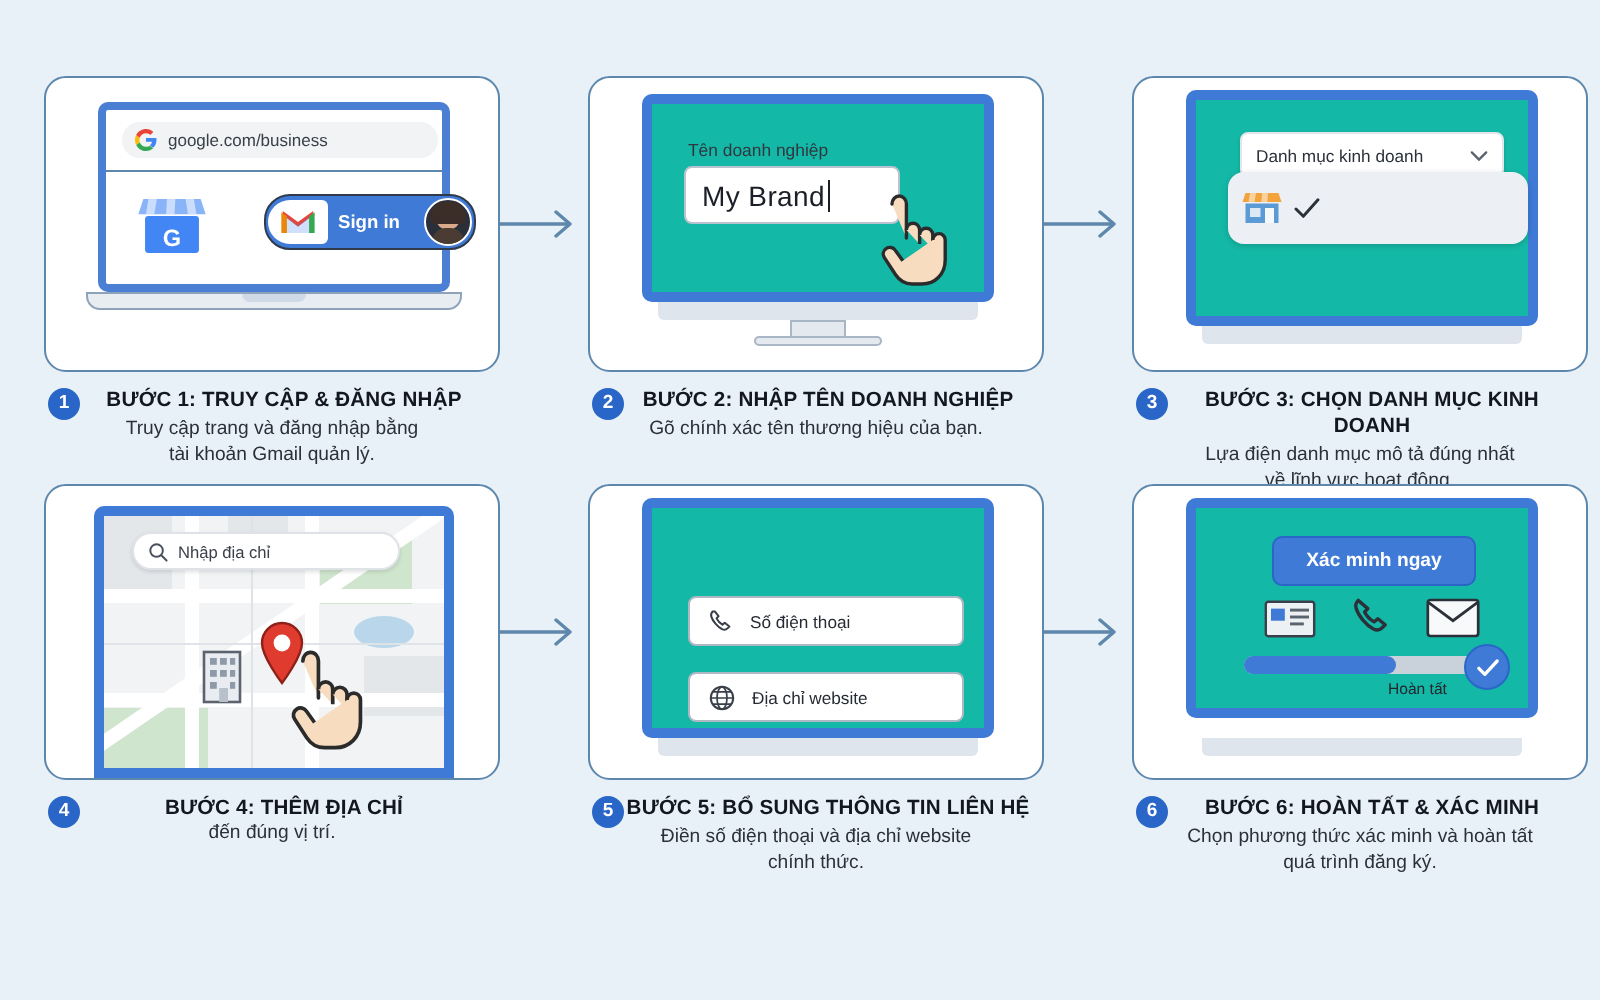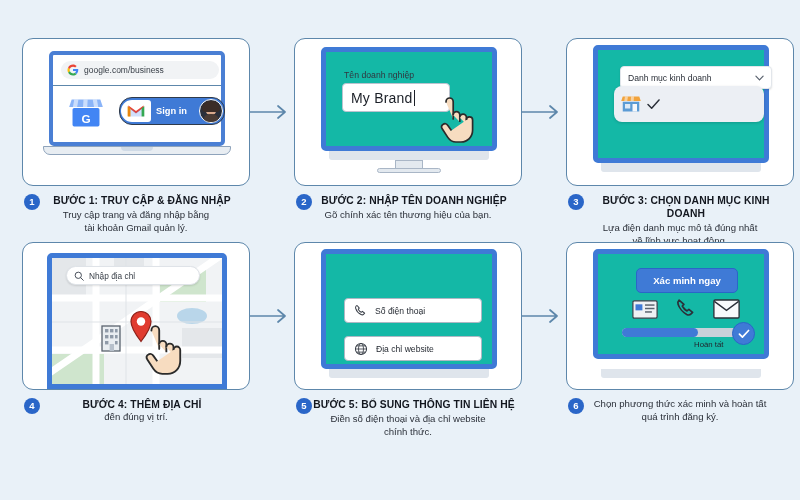--- a/index.html
+++ b/index.html
@@ -74,21 +74,21 @@
   }
   .urlbar{
     position:absolute;left:8px;top:6px;width:152px;height:18px;
     background:#f1f3f5;border-radius:9px;display:flex;align-items:center;padding-left:6px;gap:5px;
   }
   .urltext{font-size:8.5px;color:#3a4049;}
   .divider{position:absolute;left:0;top:30px;width:100%;height:1.4px;background:#5d87ab;}
 
   .gmb-store{position:absolute;left:16px;top:42px;width:34px;height:32px;}
   .signin{
-    position:absolute;left:66px;top:42px;width:104px;height:26px;
+    position:absolute;left:79px;top:42px;width:104px;height:26px;
     background:#3f7ad6;border:1.6px solid #2f3a4a;border-radius:13px;
     display:flex;align-items:center;
   }
   .signin-m{
     width:30px;height:22px;background:#fff;border-radius:11px 3px 3px 11px;margin-left:1px;
     display:flex;align-items:center;justify-content:center;
   }
   .signin-label{color:#fff;font-size:9.3px;font-weight:bold;margin-left:5px;}
   .avatar{
     position:absolute;right:1px;top:1px;width:22px;height:22px;border-radius:50%;
@@ -117,21 +117,21 @@
   }
   .s2-value{font-size:14px;color:#1b1f27;letter-spacing:.2px;}
   .caret{display:inline-block;width:1.4px;height:16px;background:#1b1f27;margin-left:1px;}
 
   
   .hand{position:absolute;}
   .hand svg{display:block;}
 
   
   .s3-select{
-    position:absolute;left:22px;top:16px;width:152px;height:23px;
+    position:absolute;left:22px;top:16px;width:132px;height:23px;
     background:#fff;border-radius:4px;border:1px solid #e2e6eb;
     display:flex;align-items:center;justify-content:space-between;padding:0 7px;box-sizing:border-box;
     box-shadow:0 1px 2px rgba(0,0,0,.13);
   }
   .s3-select span{font-size:8.6px;color:#2b3039;}
   .s3-option{
     position:absolute;left:16px;top:36px;width:150px;height:36px;
     background:#eceff4;border-radius:8px;
     display:flex;align-items:center;padding:0 7px;box-sizing:border-box;gap:6px;
     box-shadow:0 1px 3px rgba(0,0,0,.16);
@@ -467,19 +467,20 @@
                 </svg>
               </div>
             </div>
             <div class="s6-done">Hoàn tất</div>
           </div>
           <div class="mon-bar" style="top:120px;"></div>
         </div>
       </div>
       <div class="caption">
         <div class="badge">6</div>
+        <div class="title">BƯỚC 6: HOÀN TẤT &amp; XÁC MINH</div>
         <div class="desc">Chọn phương thức xác minh và hoàn tất</div>
         <div class="desc" style="margin-top:0">quá trình đăng ký.</div>
       </div>
     </div>
 
   </div>
 </div>
 
 </body></html>

